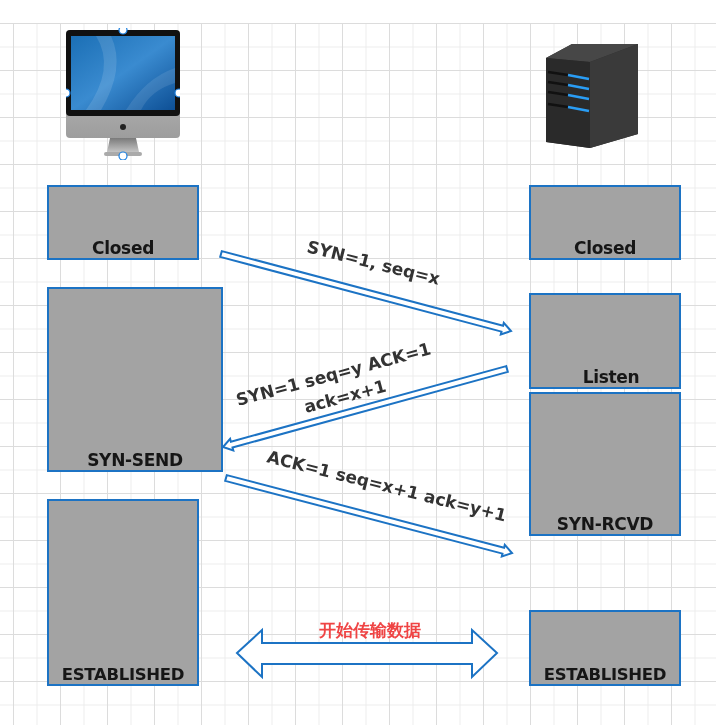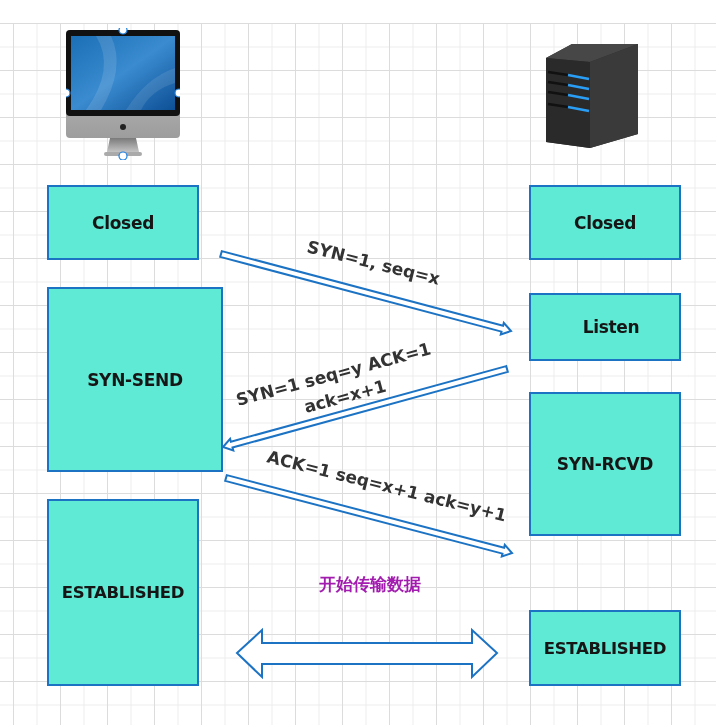--- a/index.html
+++ b/index.html
@@ -14,45 +14,45 @@
     background-image:
       linear-gradient(to right, #dcdcdc 1px, transparent 1px),
       linear-gradient(to bottom, #dcdcdc 1px, transparent 1px),
       linear-gradient(to right, #ececec 1px, transparent 1px),
       linear-gradient(to bottom, #ececec 1px, transparent 1px);
     background-size: 47px 47px, 47px 47px, 23.5px 23.5px, 23.5px 23.5px;
     background-position: 13px 0, 0 0, 13px 0, 0 0;
   }
   .state-box {
     position: absolute; box-sizing: border-box;
-    border: 2px solid #1c73c4; background: #5eead4;
-    display: flex; align-items: center; justify-content: center;
+    border: 2px solid #1c73c4; background: #a3a3a3;
+    display: flex; align-items: flex-end; justify-content: center;
   }
   .state-label {
     font-family: "DejaVu Sans", sans-serif; font-weight: bold;
     font-size: 17px; color: #161616; white-space: nowrap; letter-spacing: -0.3px;
   }
   #client-closed { left: 47px; top: 185px; width: 152px; height: 75px; }
   #client-synsend { left: 47px; top: 287px; width: 176px; height: 185px; }
   #client-established { left: 47px; top: 499px; width: 152px; height: 187px; }
   #server-closed { left: 529px; top: 185px; width: 152px; height: 75px; }
-  #server-listen { left: 529px; top: 293px; width: 152px; height: 68px; padding-left: 12px; }
+  #server-listen { left: 529px; top: 293px; width: 152px; height: 96px; padding-left: 12px; }
   #server-synrcvd { left: 529px; top: 392px; width: 152px; height: 144px; }
   #server-established { left: 529px; top: 610px; width: 152px; height: 76px; }
   #server-established .state-label { font-size: 16.5px; }
   #client-established .state-label { font-size: 16.5px; }
 
   svg#arrows { position: absolute; left: 0; top: 0; width: 716px; height: 725px; }
   .arrow-label {
     font-family: "DejaVu Sans", sans-serif; font-weight: bold;
     font-size: 17px; fill: #333333;
   }
   .cn-label {
-    position: absolute; left: 300px; top: 573px; width: 140px; text-align: center;
-    font-weight: bold; font-size: 17px; color: #a21caf; white-space: nowrap;
+    position: absolute; left: 300px; top: 619px; width: 140px; text-align: center;
+    font-weight: bold; font-size: 17px; color: #ef4444; white-space: nowrap;
   }
   .device { position: absolute; }
   #client-computer { left: 66px; top: 28px; width: 114px; height: 132px; }
   #server-tower { left: 546px; top: 44px; width: 92px; height: 104px; }
 </style>
 </head>
 <body>
 
 <div id="grid"></div>
 

